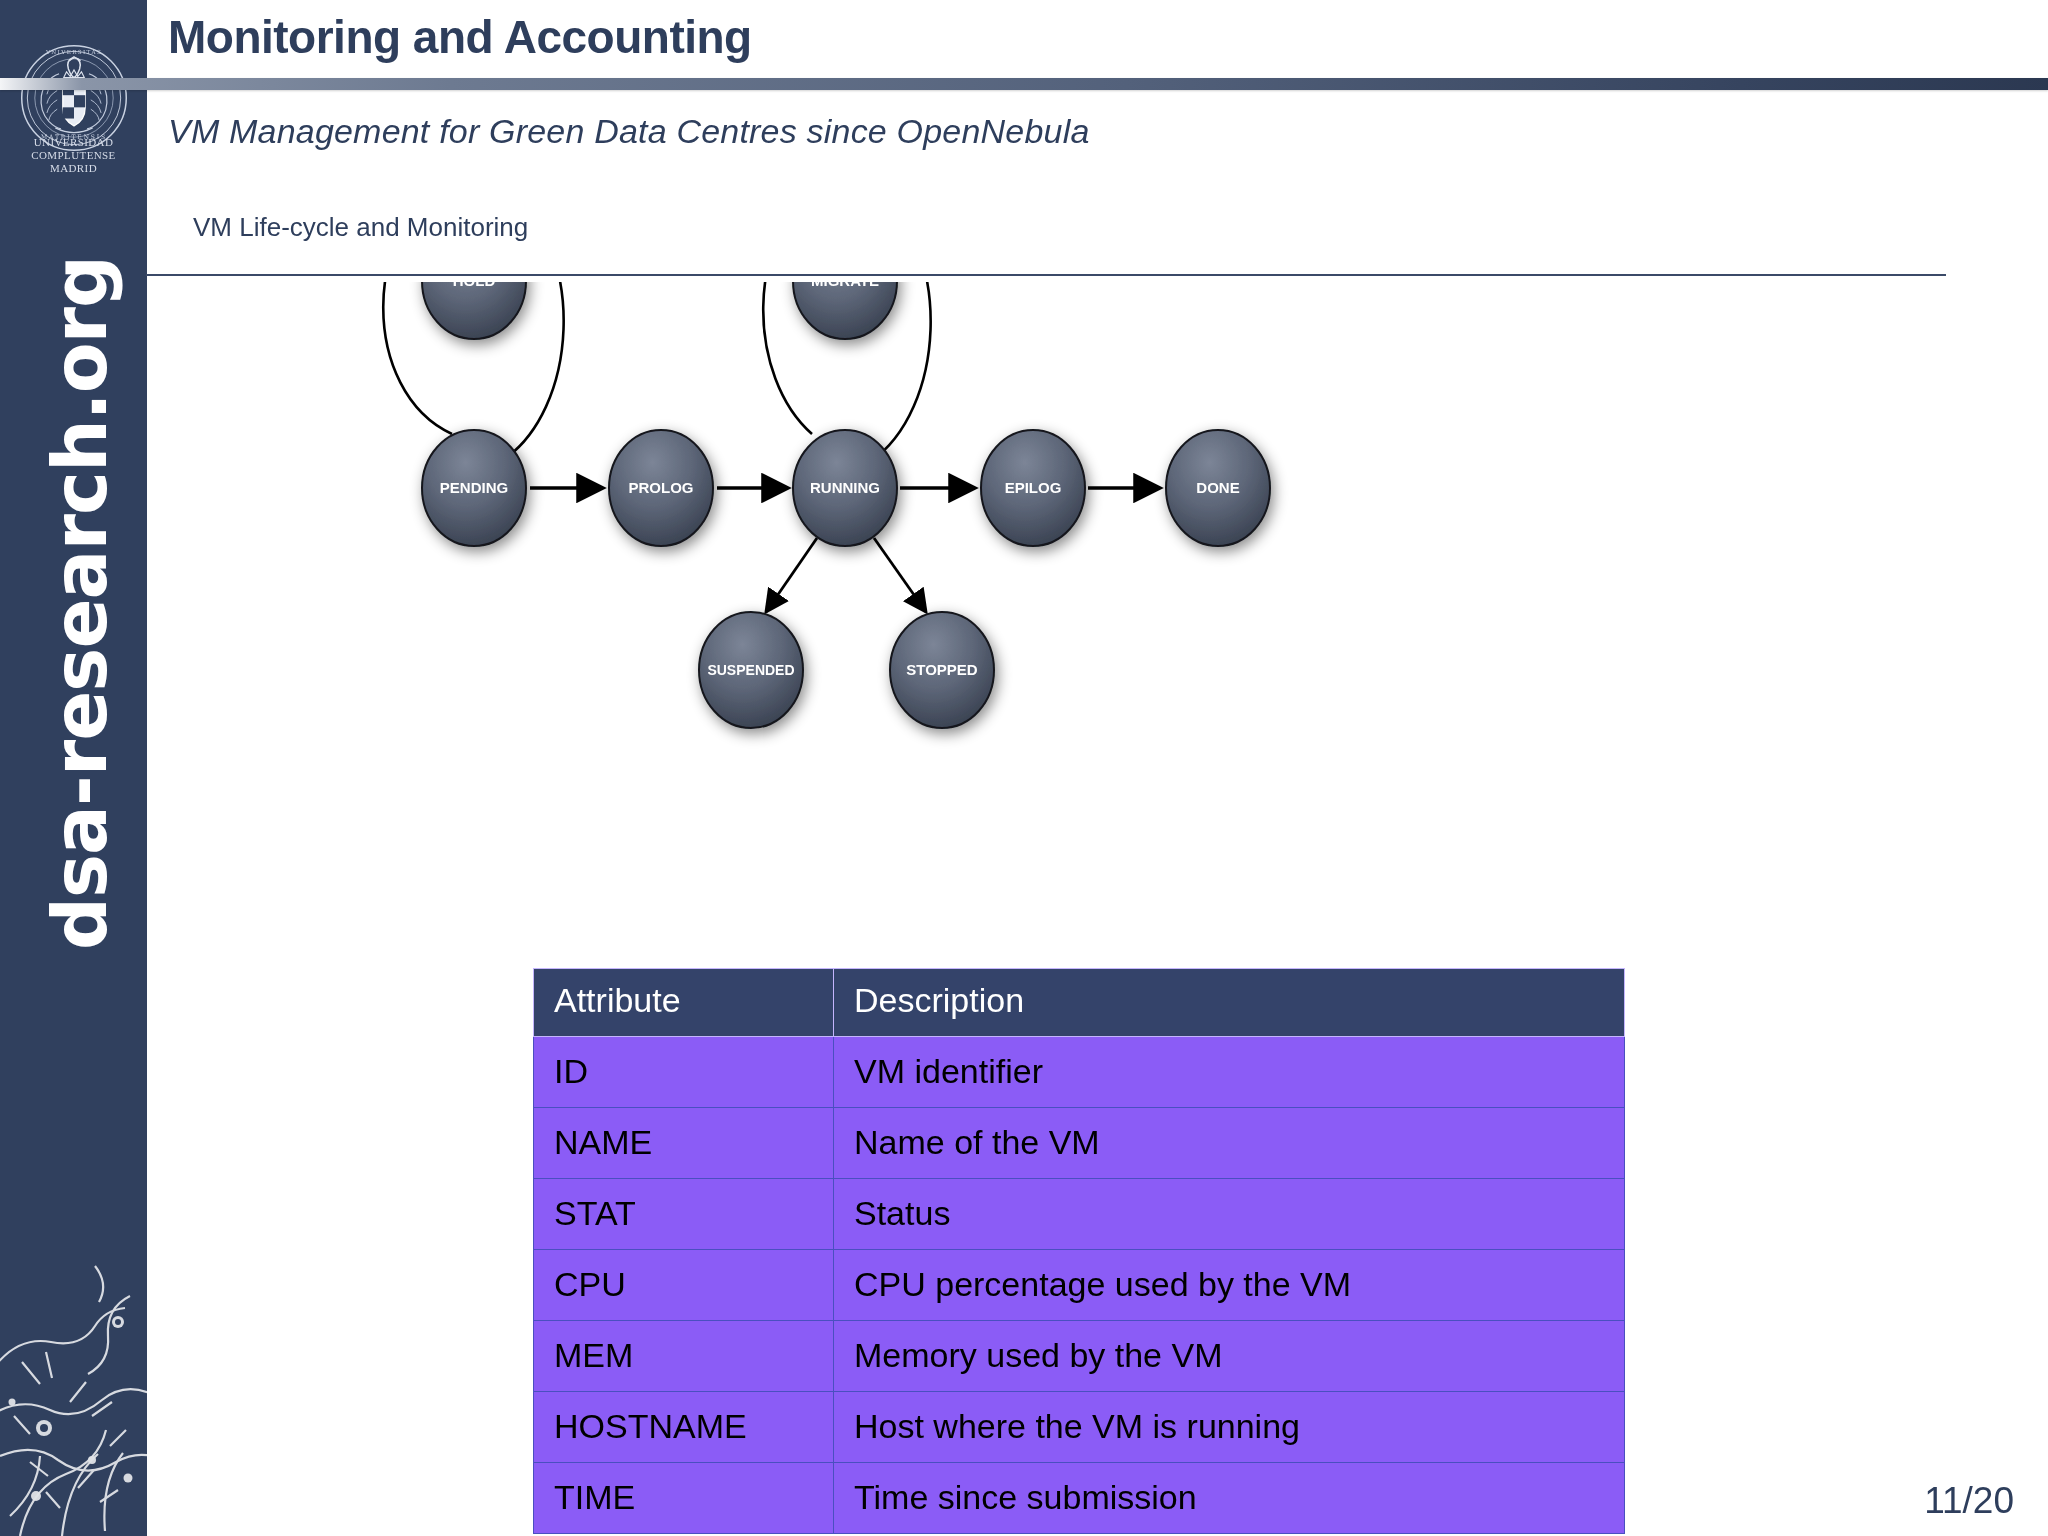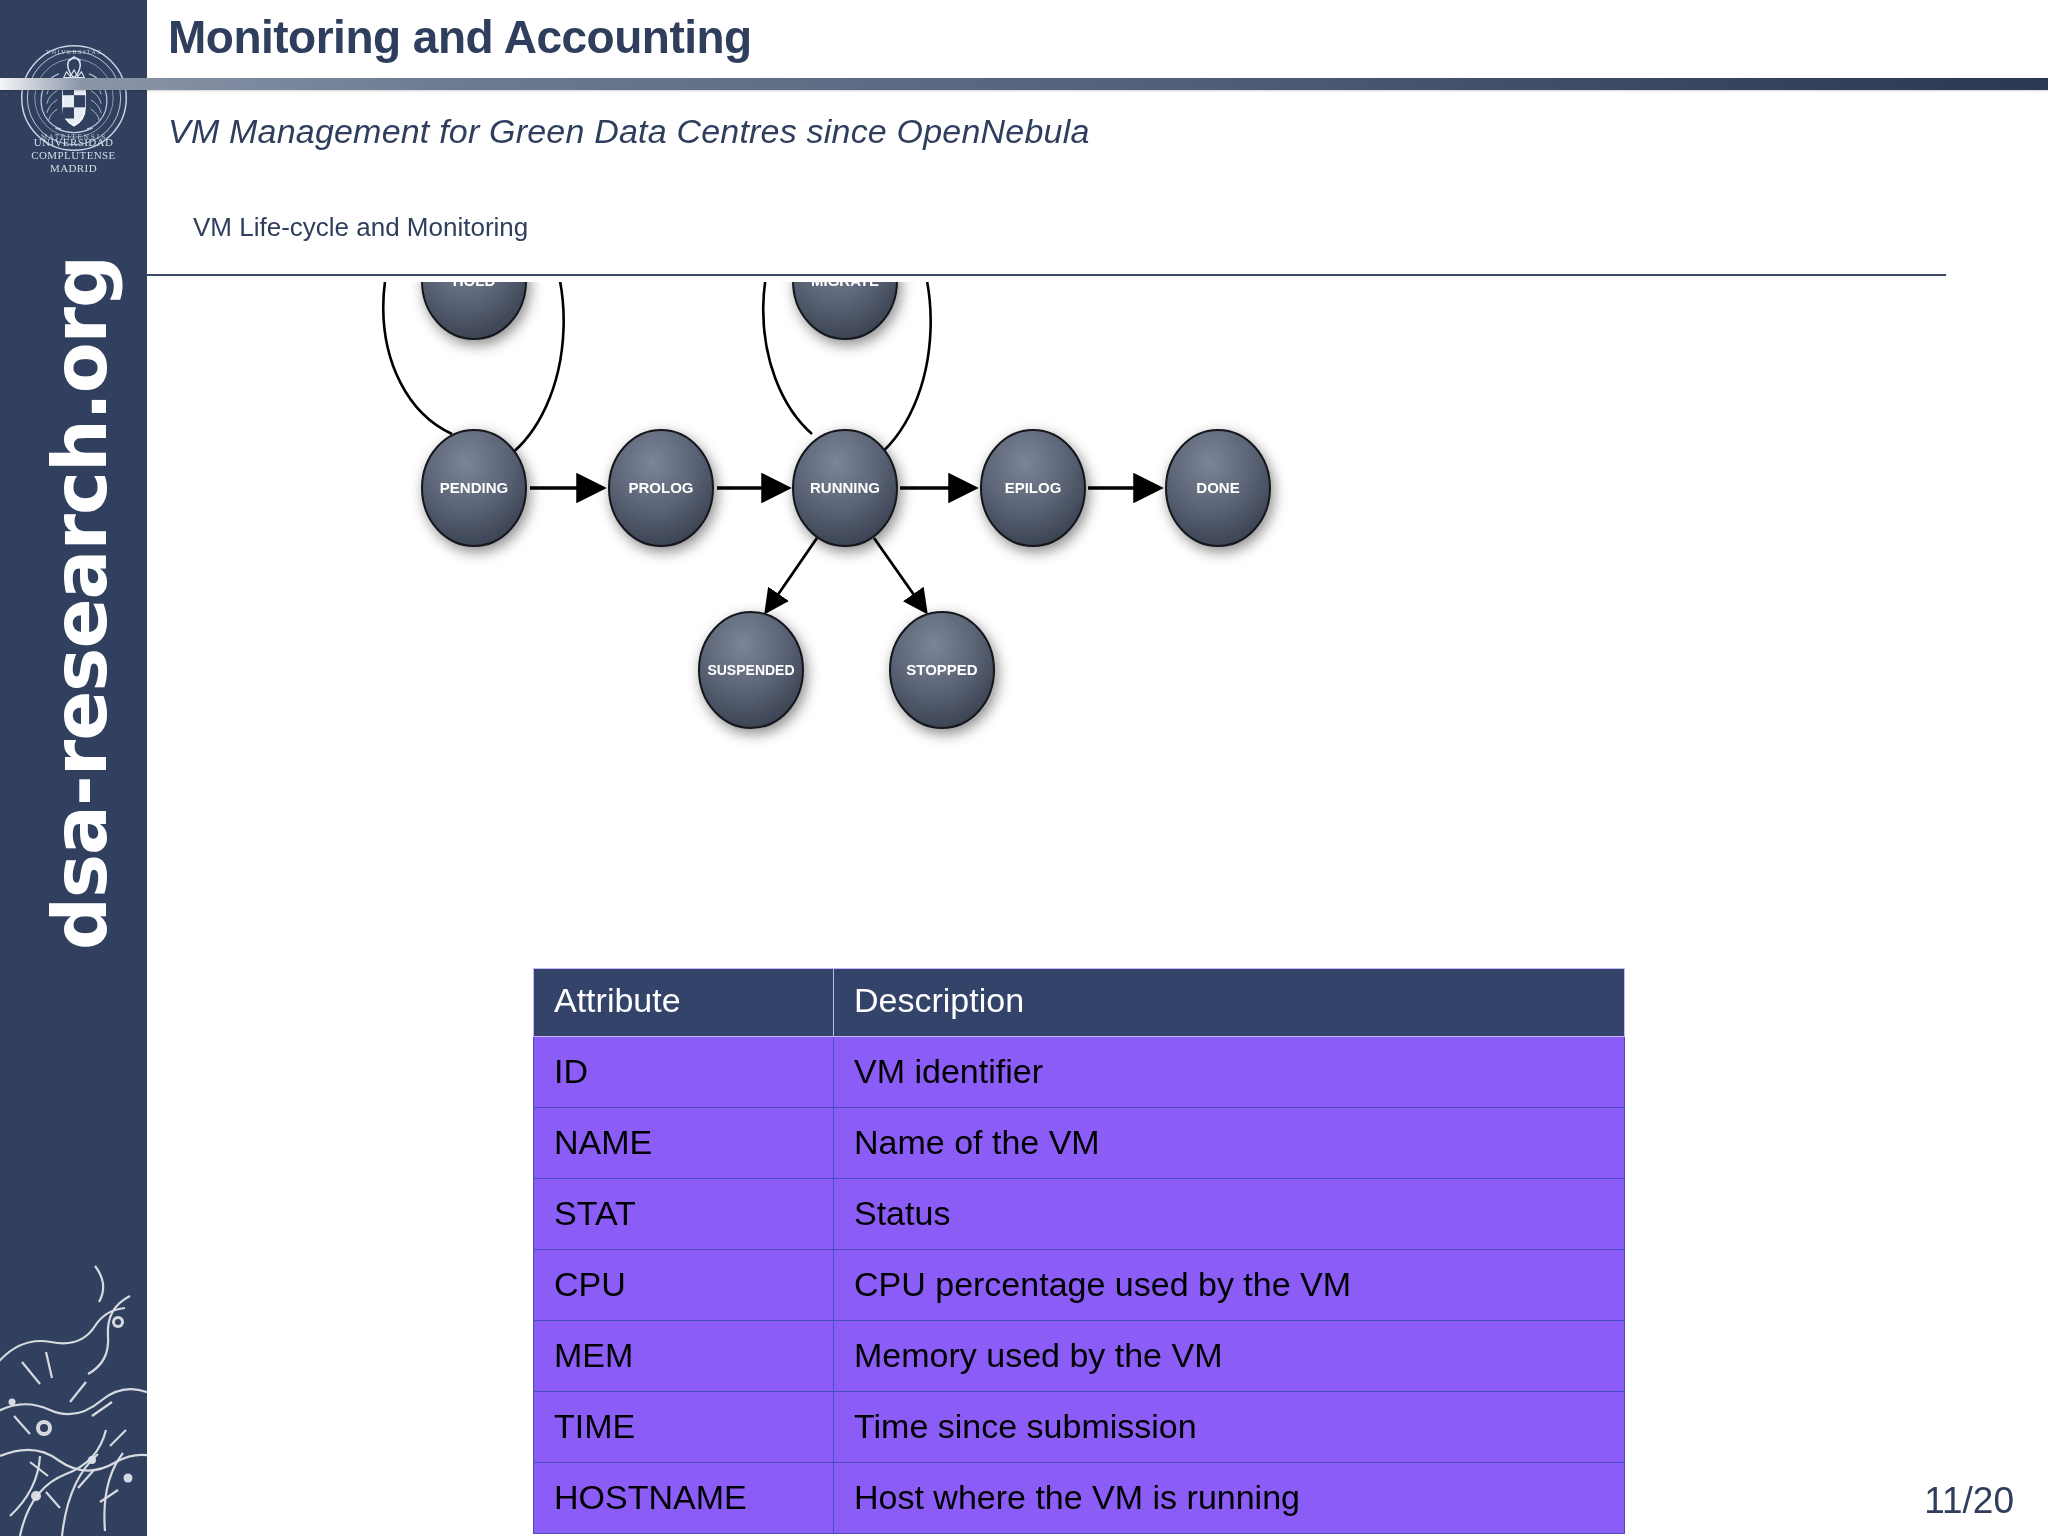--- a/index.html
+++ b/index.html
@@ -275,23 +275,23 @@
       </tr>
       <tr>
         <td>CPU</td>
         <td>CPU percentage used by the VM</td>
       </tr>
       <tr>
         <td>MEM</td>
         <td>Memory used by the VM</td>
       </tr>
       <tr>
+        <td>HOSTNAME</td>
+        <td>Host where the VM is running</td>
+      </tr>
+      <tr>
         <td>TIME</td>
         <td>Time since submission</td>
       </tr>
-      <tr>
-        <td>HOSTNAME</td>
-        <td>Host where the VM is running</td>
-      </tr>
     </tbody>
 </table>
 
 <div id="pagenum">11/20</div>
 
 </body></html>

